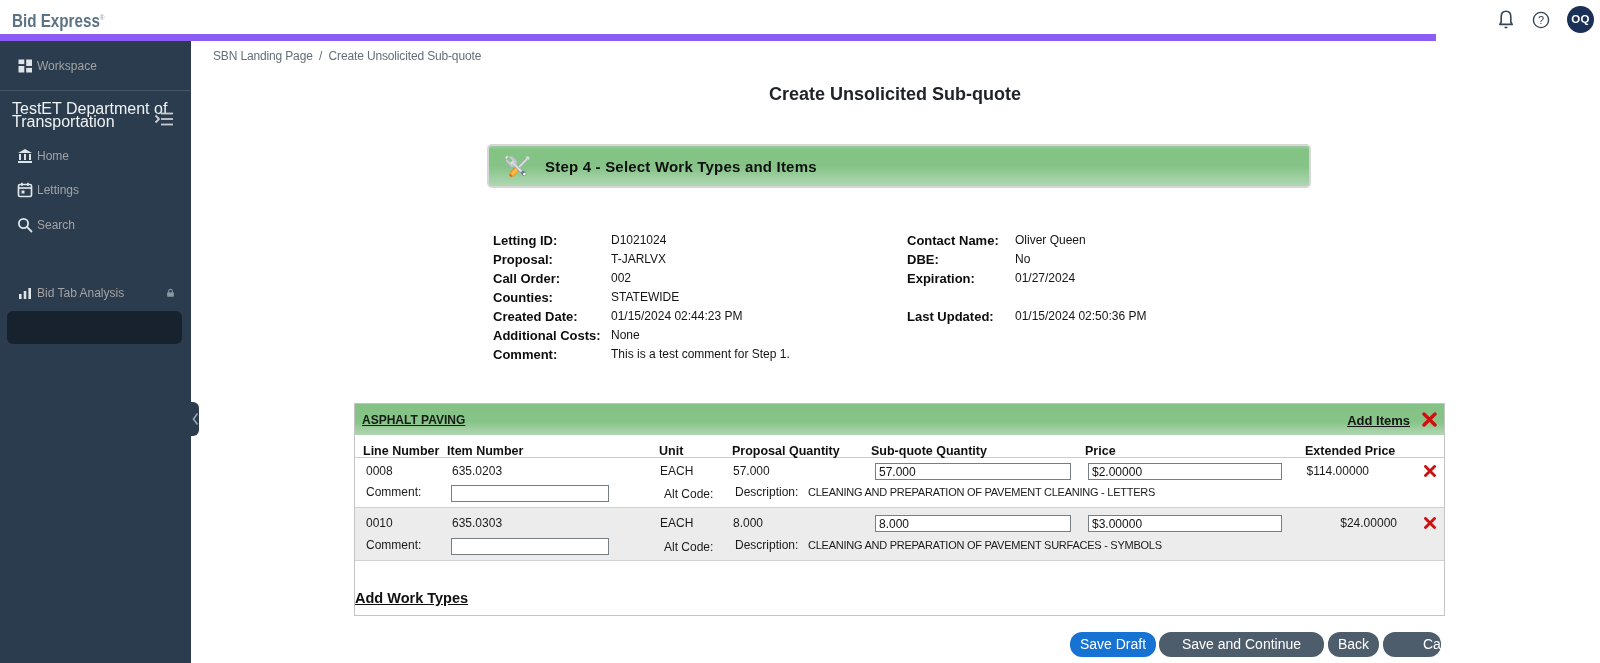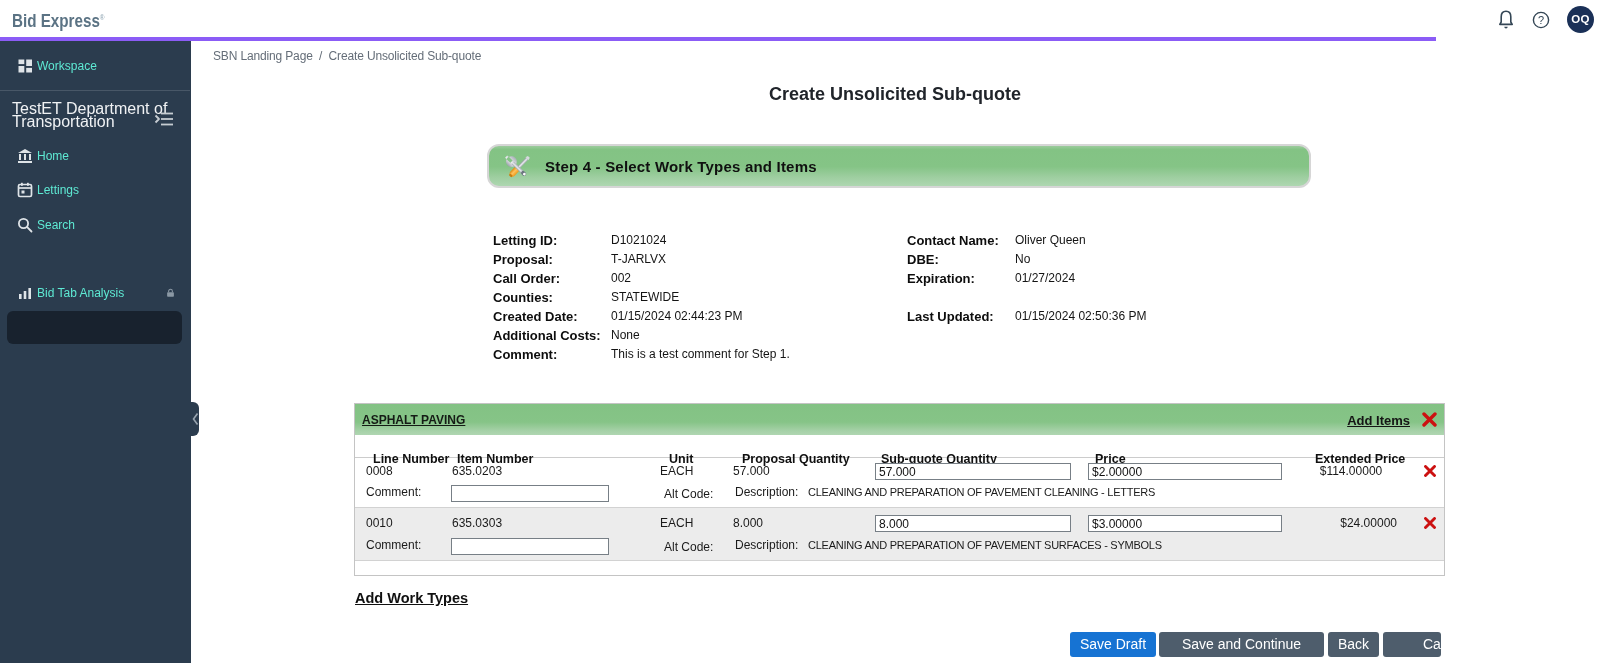--- a/index.html
+++ b/index.html
@@ -2,82 +2,82 @@
 <html><head>
 <meta charset="utf-8">
 <style>
   * { margin:0; padding:0; box-sizing:border-box; }
   html,body { width:1600px; height:663px; overflow:hidden; background:#fff;
     font-family:"Liberation Sans", sans-serif; }
   #app { position:relative; width:1600px; height:663px; }
 
   
   #header { position:absolute; left:0; top:0; width:1436px; height:41px; background:#fff;
-    border-bottom:4px solid #8b5cf6; z-index:5; }
+    border-bottom:7px solid #8b5cf6; z-index:5; }
   #logo { position:absolute; left:12px; top:10px; font-size:19px; font-weight:bold;
     color:#5b7384; transform:scaleX(0.8); transform-origin:left top; white-space:nowrap; }
   #logo sup { font-size:8px; font-weight:normal; color:#8aa0ae; }
 
   
   #sidebar { position:absolute; left:0; top:41px; width:191px; height:622px; background:#2b3c4e; }
-  .side-item { position:absolute; left:0; width:190px; height:34px; color:#5eead4; font-size:12px; }
+  .side-item { position:absolute; left:0; width:190px; height:34px; color:#a3a3a3; font-size:12px; }
   .side-item .lbl { position:absolute; left:37px; top:50%; transform:translateY(-50%); white-space:nowrap; }
   .side-item .ic  { position:absolute; left:17px; top:50%; transform:translateY(-50%); width:16px; height:16px; }
   .side-item .lock { position:absolute; left:166px; top:50%; transform:translateY(-50%); width:9px; height:11px; }
   #side-divider { position:absolute; left:0; top:49px; width:190px; height:1px; background:rgba(255,255,255,0.14); }
   #agency { position:absolute; left:0; top:57px; width:190px; height:42px; color:#f0f2f4; }
   #agency .txt { position:absolute; left:12px; top:4px; font-size:16px; line-height:13px; }
   #agency .ic { position:absolute; right:16px; top:11px; width:20px; height:20px; }
   #active-pill { position:absolute; left:7px; top:270px; width:175px; height:33px;
     background:#18222e; border-radius:6px; }
   #collapse-tab { position:absolute; left:191px; top:361px; width:8px; height:34px;
     background:#2b3c4e; border-radius:0 6px 6px 0; }
   #collapse-tab svg { position:absolute; left:1px; top:10px; }
 
   
   #crumb { position:absolute; left:213px; top:49px; font-size:12px; color:#646d78; letter-spacing:-0.15px; }
   #title { position:absolute; left:190px; top:84px; width:1410px; text-align:center;
     font-size:18px; font-weight:bold; color:#20242a; }
 
   
   #banner { position:absolute; left:487px; top:144px; width:824px; height:44px;
-    border:2px solid #d6d6d6; border-radius:12px;
+    border:2px solid #d6d6d6; border-radius:5px;
     background:linear-gradient(180deg,#9ccb9d 0%,#83c384 9%,#85c486 52%,#9ecea0 78%,#aed7b1 100%); }
   #banner .txt { position:absolute; left:56px; top:12px; font-size:15px; letter-spacing:0.2px; font-weight:bold; color:#101010; }
   #banner svg { position:absolute; left:14px; top:6px; }
 
   
   .mlabel { position:absolute; font-size:13px; font-weight:bold; color:#0d0d0d; white-space:nowrap; }
   .mval   { position:absolute; font-size:12px; color:#141414; white-space:nowrap; }
 
   
-  #wtable { position:absolute; left:354px; top:403px; width:1091px; height:173px;
+  #wtable { position:absolute; left:354px; top:403px; width:1091px; height:213px;
     border:1px solid #c4c4c4; background:#fff; }
   #tcap { position:absolute; left:0; top:0; width:1089px; height:31px;
     background:linear-gradient(180deg,#83c284 0%,#86c487 58%,#a6d1a8 87%,#b0d6b2 100%); }
   #tcap .name { position:absolute; left:7px; top:9px; font-size:12px; font-weight:bold;
     color:#151b15; text-decoration:underline; }
   #tcap .additems { position:absolute; right:34px; top:9px; font-size:13px; font-weight:bold;
     color:#151515; text-decoration:underline; }
-  .th { position:absolute; top:48px; font-size:12.5px; font-weight:bold; color:#101010; white-space:nowrap;margin-left:10px; }
+  .th { position:absolute; top:40px; font-size:12.5px; font-weight:bold; color:#101010; white-space:nowrap; }
   .td { position:absolute; font-size:12px; color:#1a1a1a; white-space:nowrap; }
   .desc { font-size:11px !important; letter-spacing:-0.25px; }
   #hdr-line { position:absolute; left:0; top:53px; width:1089px; height:1px; background:#cccccc; }
   #row2bg { position:absolute; left:0; top:103px; width:1089px; height:53px; background:#ececec; }
   #row2line { position:absolute; left:0; top:103px; width:1089px; height:1px; background:#d2d2d2; }
   #rowendline { position:absolute; left:0; top:156px; width:1089px; height:1px; background:#d2d2d2; }
   .tin { position:absolute; height:17px; border:1px solid #777f86; background:#fff;
     font-size:12px; font-family:"Liberation Sans",sans-serif; color:#111; padding:0 3px; }
   .redx { position:absolute; }
 
   #addwork { position:absolute; left:355px; top:590px; font-size:14.5px; font-weight:bold;
     color:#101010; text-decoration:underline; }
 
   
-  .btn { position:absolute; top:632px; height:25px; border-radius:3px; color:#fff;
+  .btn { position:absolute; top:632px; height:25px; border-radius:12px; color:#fff;
     font-size:14px; text-align:center; line-height:25px; }
   #b1 { left:1070px; width:86px; background:#1673d3; }
   #b2 { left:1159px; width:165px; background:#4e5d6c; }
   #b3 { left:1328px; width:51px; background:#4e5d6c; }
   #b4 { left:1383px; width:58px; background:#4e5d6c;padding-left:40px; }
 
   
   .hic { position:absolute; top:8px; }
   #avatar { position:absolute; left:1567px; top:6px; width:27px; height:27px; border-radius:50%;
     background:#1a3057; color:#fff; font-size:11.5px; font-weight:bold; text-align:center; line-height:27px;
@@ -250,21 +250,21 @@
     <div class="th" style="left:516px">Sub-quote Quantity</div>
     <div class="th" style="left:730px">Price</div>
     <div class="th" style="left:950px">Extended Price</div>
 
     <div class="td" style="left:11px;top:60px">0008</div>
     <div class="td" style="left:97px;top:60px">635.0203</div>
     <div class="td" style="left:305px;top:60px">EACH</div>
     <div class="td" style="left:378px;top:60px">57.000</div>
     <input class="tin" style="left: 520px; top: 59px; width: 196px;" value="57.000">
     <input class="tin" style="left: 733px; top: 59px; width: 194px;" value="$2.00000">
-    <div class="td" style="left:950px;top:60px;width:92px;text-align:center">$114.00000</div>
+    <div class="td" style="left:922px;top:60px;width:92px;text-align:right">$114.00000</div>
     <svg class="redx" style="left:1069px;top:61px" width="12" height="12" viewBox="0 0 12 12">
       <path d="M1.5 1.5 L10.5 10.5 M10.5 1.5 L1.5 10.5" stroke="#cc1111" stroke-width="2.9" stroke-linecap="round"></path>
       </svg>
     <div class="td" style="left:11px;top:81px">Comment:</div>
     <input class="tin" style="left: 96px; top: 81px; width: 158px;" value="">
     <div class="td" style="left:309px;top:83px">Alt Code:</div>
     <div class="td" style="left:380px;top:81px">Description:</div>
     <div class="td desc" style="left:453px;top:82px">CLEANING AND PREPARATION OF PAVEMENT CLEANING - LETTERS</div>
 
     <div class="td" style="left:11px;top:112px">0010</div>

